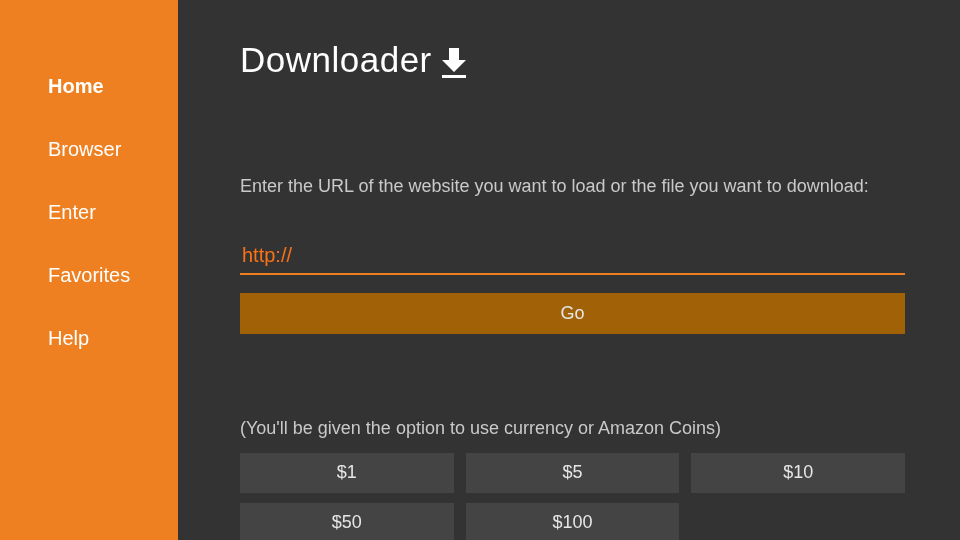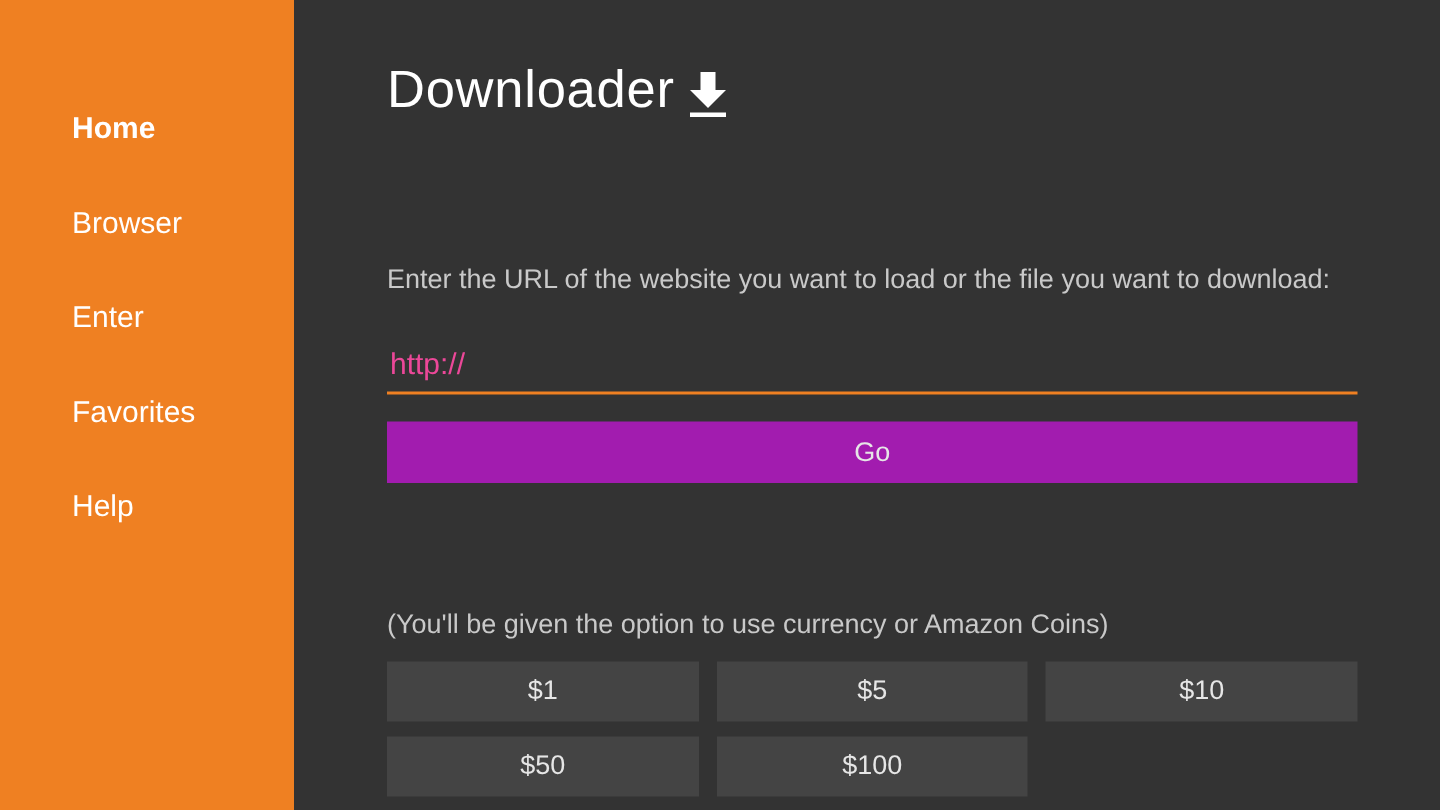--- a/index.html
+++ b/index.html
@@ -5,21 +5,21 @@
     * { margin: 0; padding: 0; box-sizing: border-box; }
     body {
       width: 960px;
       height: 540px;
       display: flex;
       font-family: Arial, Helvetica, sans-serif;
       background: #333333;
       overflow: hidden;
     }
     .sidebar {
-      width: 196px;
+      width: 178px;
       height: 100%;
       background: #ef8022;
       padding-top: 55px;
     }
     .sidebar-item {
       padding: 20px 0 20px 48px;
       color: #ffffff;
       font-size: 20px;
       cursor: pointer;
       font-weight: 300;
@@ -56,30 +56,31 @@
     .url-input-row {
       border-bottom: 2px solid #ef8022;
       padding: 4px 2px 6px 2px;
       margin-bottom: 18px;
     }
     .url-input {
       width: 100%;
       background: transparent;
       border: none;
       outline: none;
-      color: #ec4899;
+      color: #f97316;
       font-size: 20px;
       font-weight: 300;
+      margin-top: 12px;
     }
     .url-input::placeholder {
       color: #bdbdbd;
     }
     .go-button {
       width: 100%;
-      background: #a21caf;
+      background: #a16207;
       color: #e6e6e6;
       border: none;
       padding: 10px 0;
       font-size: 18px;
       font-weight: 300;
       cursor: pointer;
       margin-bottom: 58px;
     }
     .donation-text {
       color: #c9c9c9;

